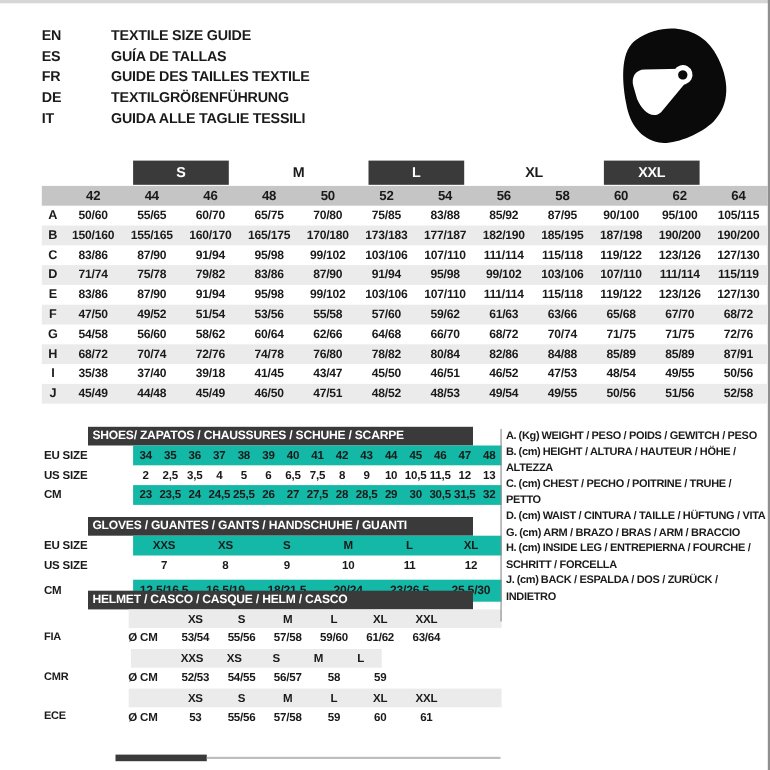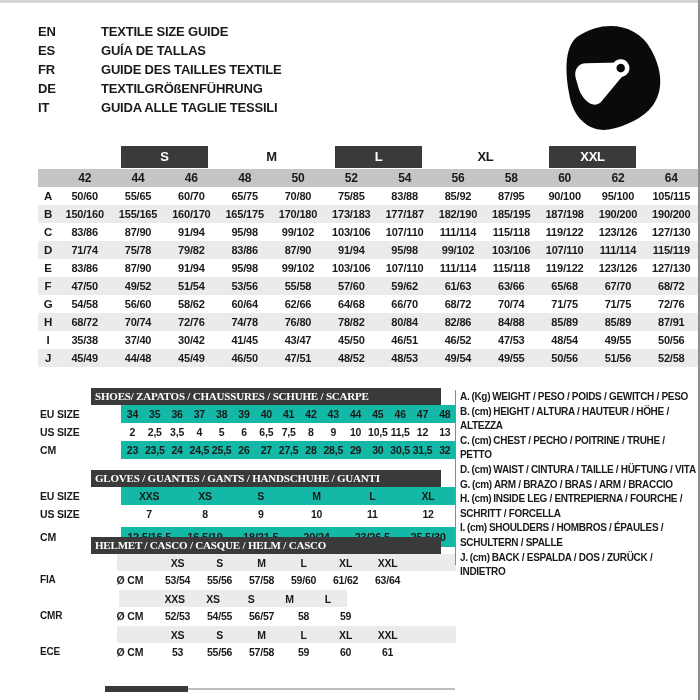--- a/index.html
+++ b/index.html
@@ -27,22 +27,22 @@
   .grp-seg .inner { display:block; margin:0 10px; height:22px; line-height:22px; }
   .grp-seg.filled .inner { background:#3a3a3a; color:#fff; }
   .sizes-row { display:flex; height:18px; align-items:center; background:#c5c5c5; font-size:12px; }
   .lcell { width:20px; text-align:center; font-size:11.5px; }
   .vcell { flex:1; text-align:center; }
   .drow { display:flex; height:18px; align-items:center; font-size:11px; }
   .drow.stripe { background:#ebebeb; }
 
   
   .block { position:absolute; left:40px; width:416px; }
-  .tbl-title { margin-left:51px; width:350px; height:17px; line-height:17px;
-               background:#3a3a3a; color:#fff; font-size:11px; padding-left:4px;font-family:Liberation Serif, serif; }
+  .tbl-title { margin-left:40px; width:350px; height:17px; line-height:17px;
+               background:#3a3a3a; color:#fff; font-size:11px; padding-left:4px; }
   .brow { display:flex; height:18px; align-items:center; }
   .brow .lbl { width:85px; font-size:10.5px; }
   .brow .vals { width:350px; height:100%; display:flex; align-items:center; }
   .brow.shaded .vals { background:#14b8a6; }
   .brow .vals span { flex:1; text-align:center; font-size:10.5px; }
   .brow.tall { height:20px; margin-top:4px; }
   .brow.tall .vals span { font-size:11px; }
 
   
   .hrow { display:flex; height:17px; align-items:center; }
@@ -253,21 +253,21 @@
         <div class="vcell">82/86</div>
         <div class="vcell">84/88</div>
         <div class="vcell">85/89</div>
         <div class="vcell">85/89</div>
         <div class="vcell">87/91</div>
       </div>
       <div class="drow">
         <div class="lcell">I</div>
         <div class="vcell">35/38</div>
         <div class="vcell">37/40</div>
-        <div class="vcell">30/42</div>
+        <div class="vcell">39/18</div>
         <div class="vcell">41/45</div>
         <div class="vcell">43/47</div>
         <div class="vcell">45/50</div>
         <div class="vcell">46/51</div>
         <div class="vcell">46/52</div>
         <div class="vcell">47/53</div>
         <div class="vcell">48/54</div>
         <div class="vcell">49/55</div>
         <div class="vcell">50/56</div>
       </div>
@@ -480,15 +480,14 @@
 <div class="cutoff-line"></div>
 
 <div class="legend-divider"></div>
 <div class="legend">
     <div class="legend-item"><span>A.</span><span>(Kg)</span><span>WEIGHT / PESO / POIDS / GEWITCH / PESO</span></div>
     <div class="legend-item"><span>B.</span><span>(cm)</span><span>HEIGHT / ALTURA / HAUTEUR / HÖHE / ALTEZZA</span></div>
     <div class="legend-item"><span>C.</span><span>(cm)</span><span>CHEST / PECHO / POITRINE / TRUHE / PETTO</span></div>
     <div class="legend-item"><span>D.</span><span>(cm)</span><span>WAIST / CINTURA / TAILLE / HÜFTUNG / VITA</span></div>
     <div class="legend-item"><span>G.</span><span>(cm)</span><span>ARM / BRAZO / BRAS / ARM / BRACCIO</span></div>
     <div class="legend-item"><span>H.</span><span>(cm)</span><span>INSIDE LEG / ENTREPIERNA / FOURCHE / SCHRITT / FORCELLA</span></div>
-    <div class="legend-item"><span>I.</span><span>(cm)</span><span>SHOULDERS / HOMBROS / ÉPAULES / SCHULTERN / SPALLE</span></div>
     <div class="legend-item"><span>J.</span><span>(cm)</span><span>BACK / ESPALDA / DOS / ZURÜCK / INDIETRO</span></div>
   </div>
 
 </body></html>

